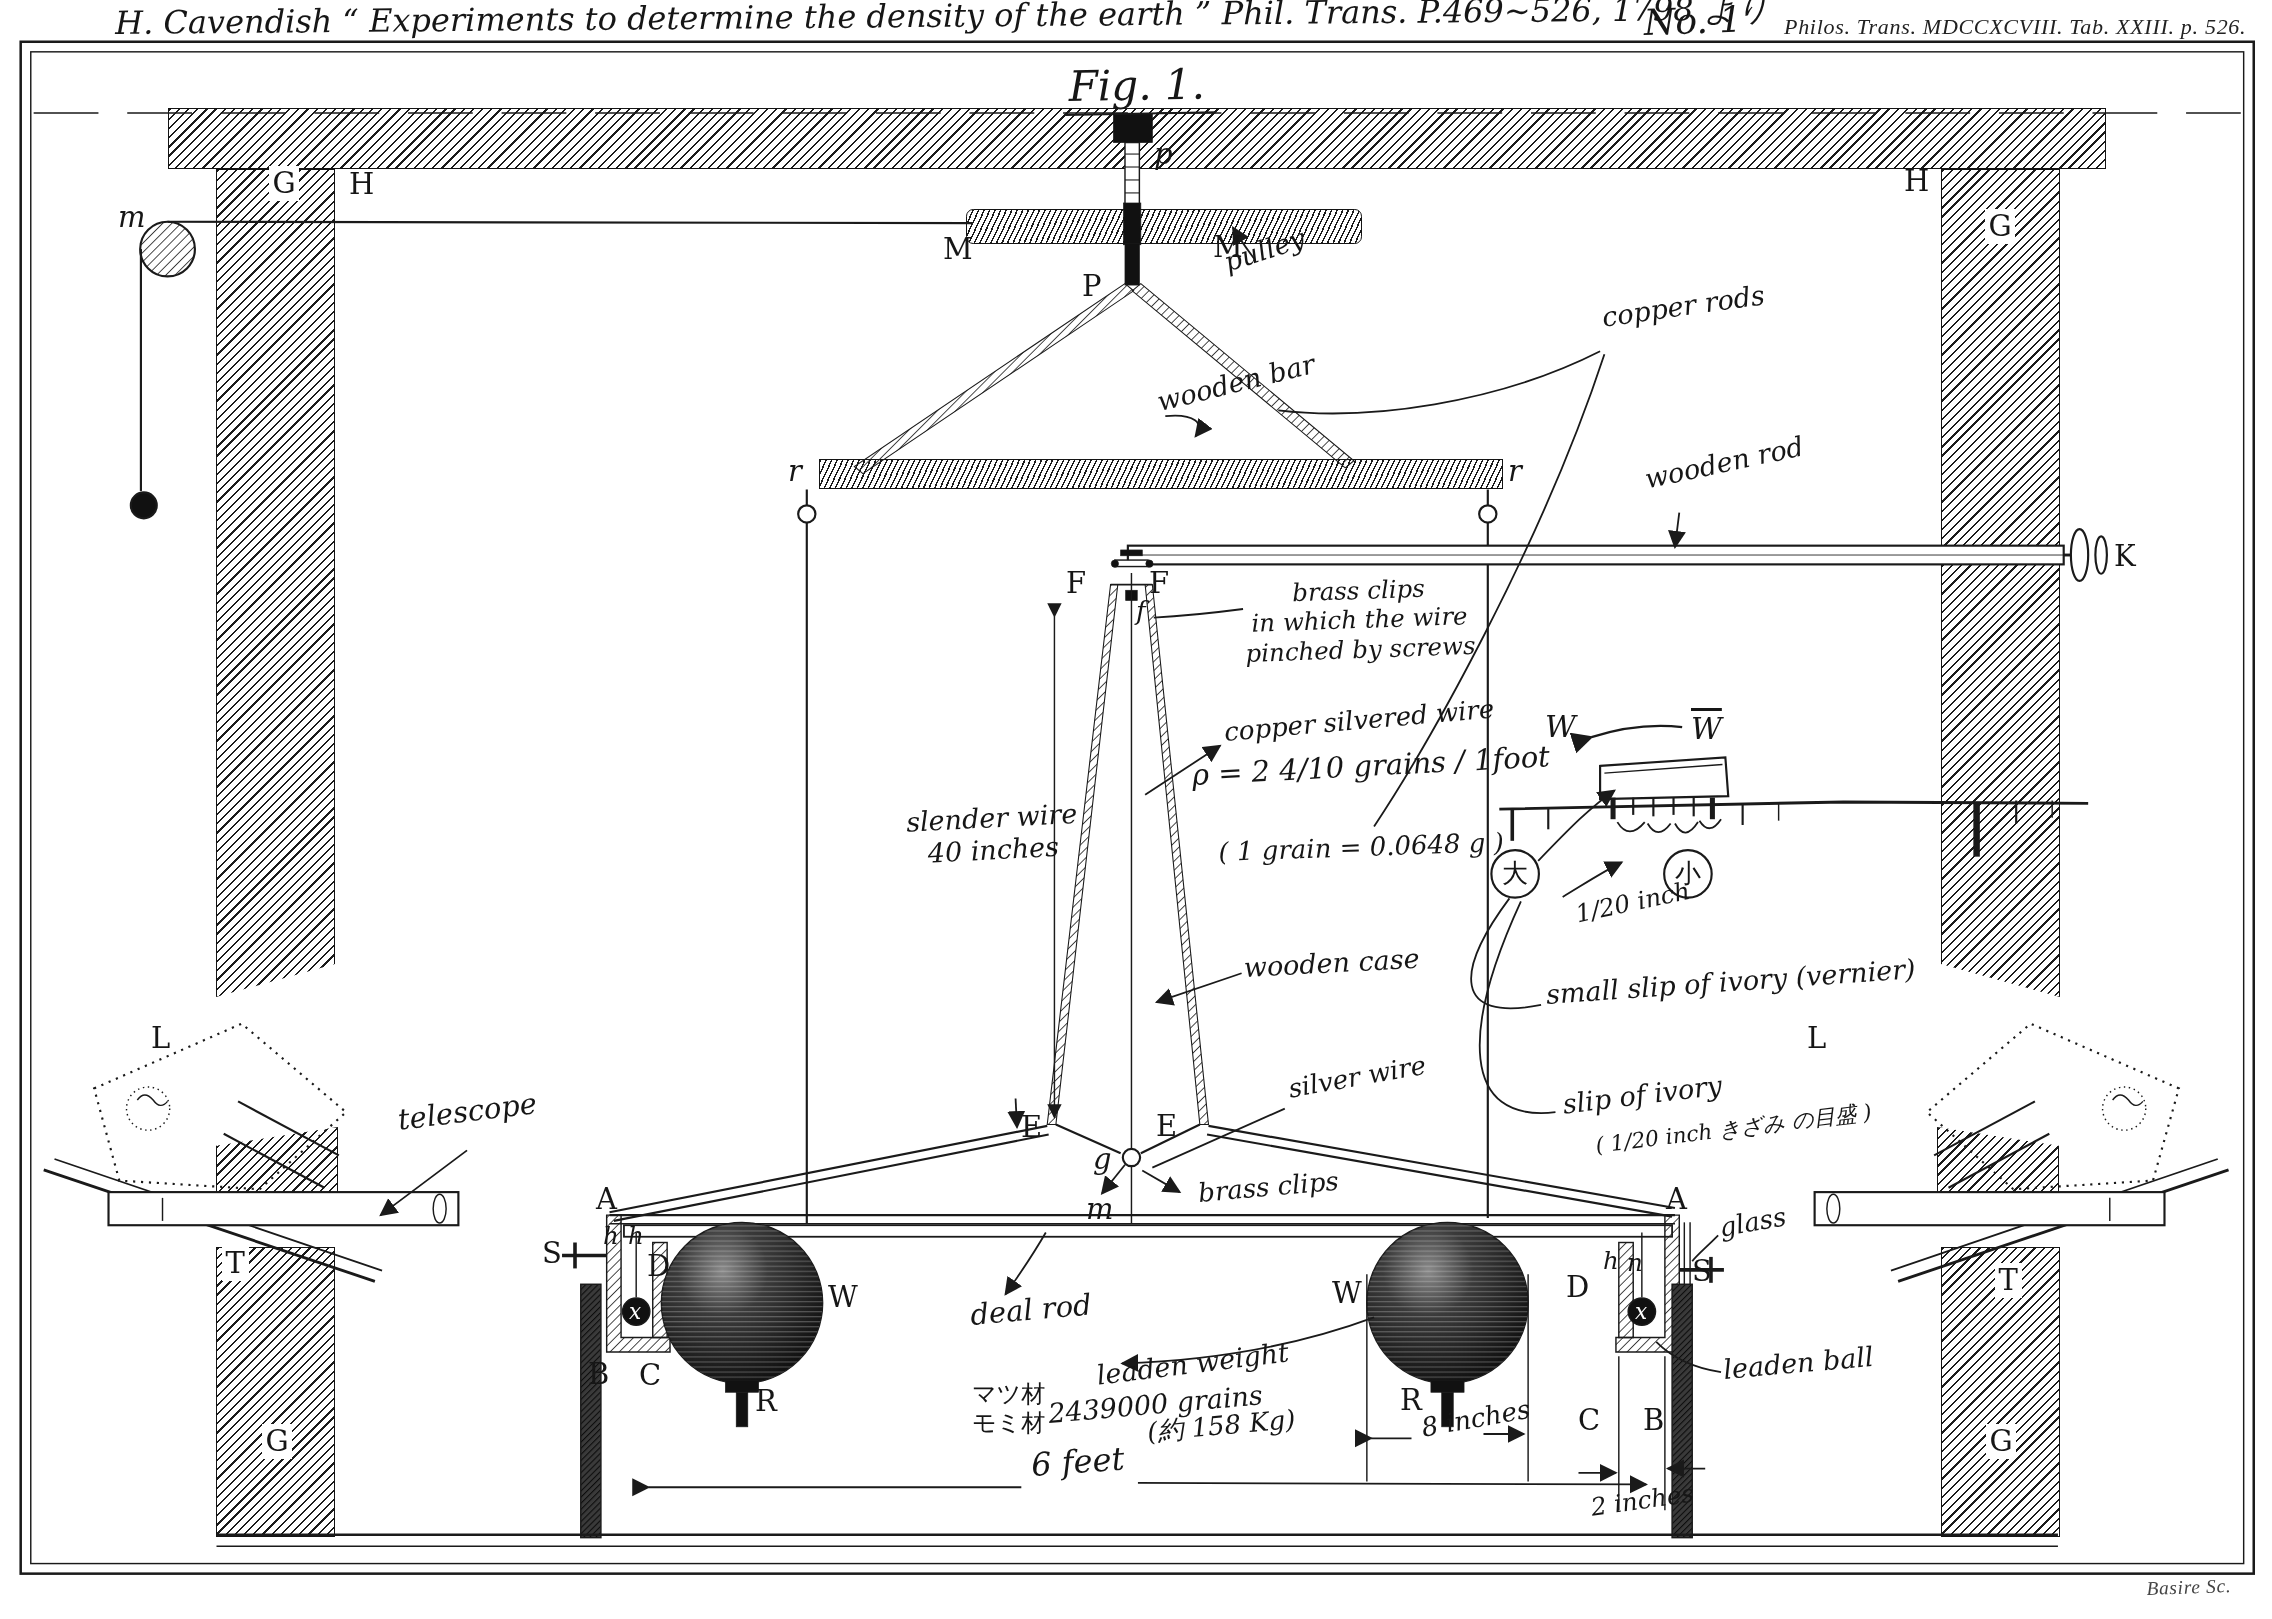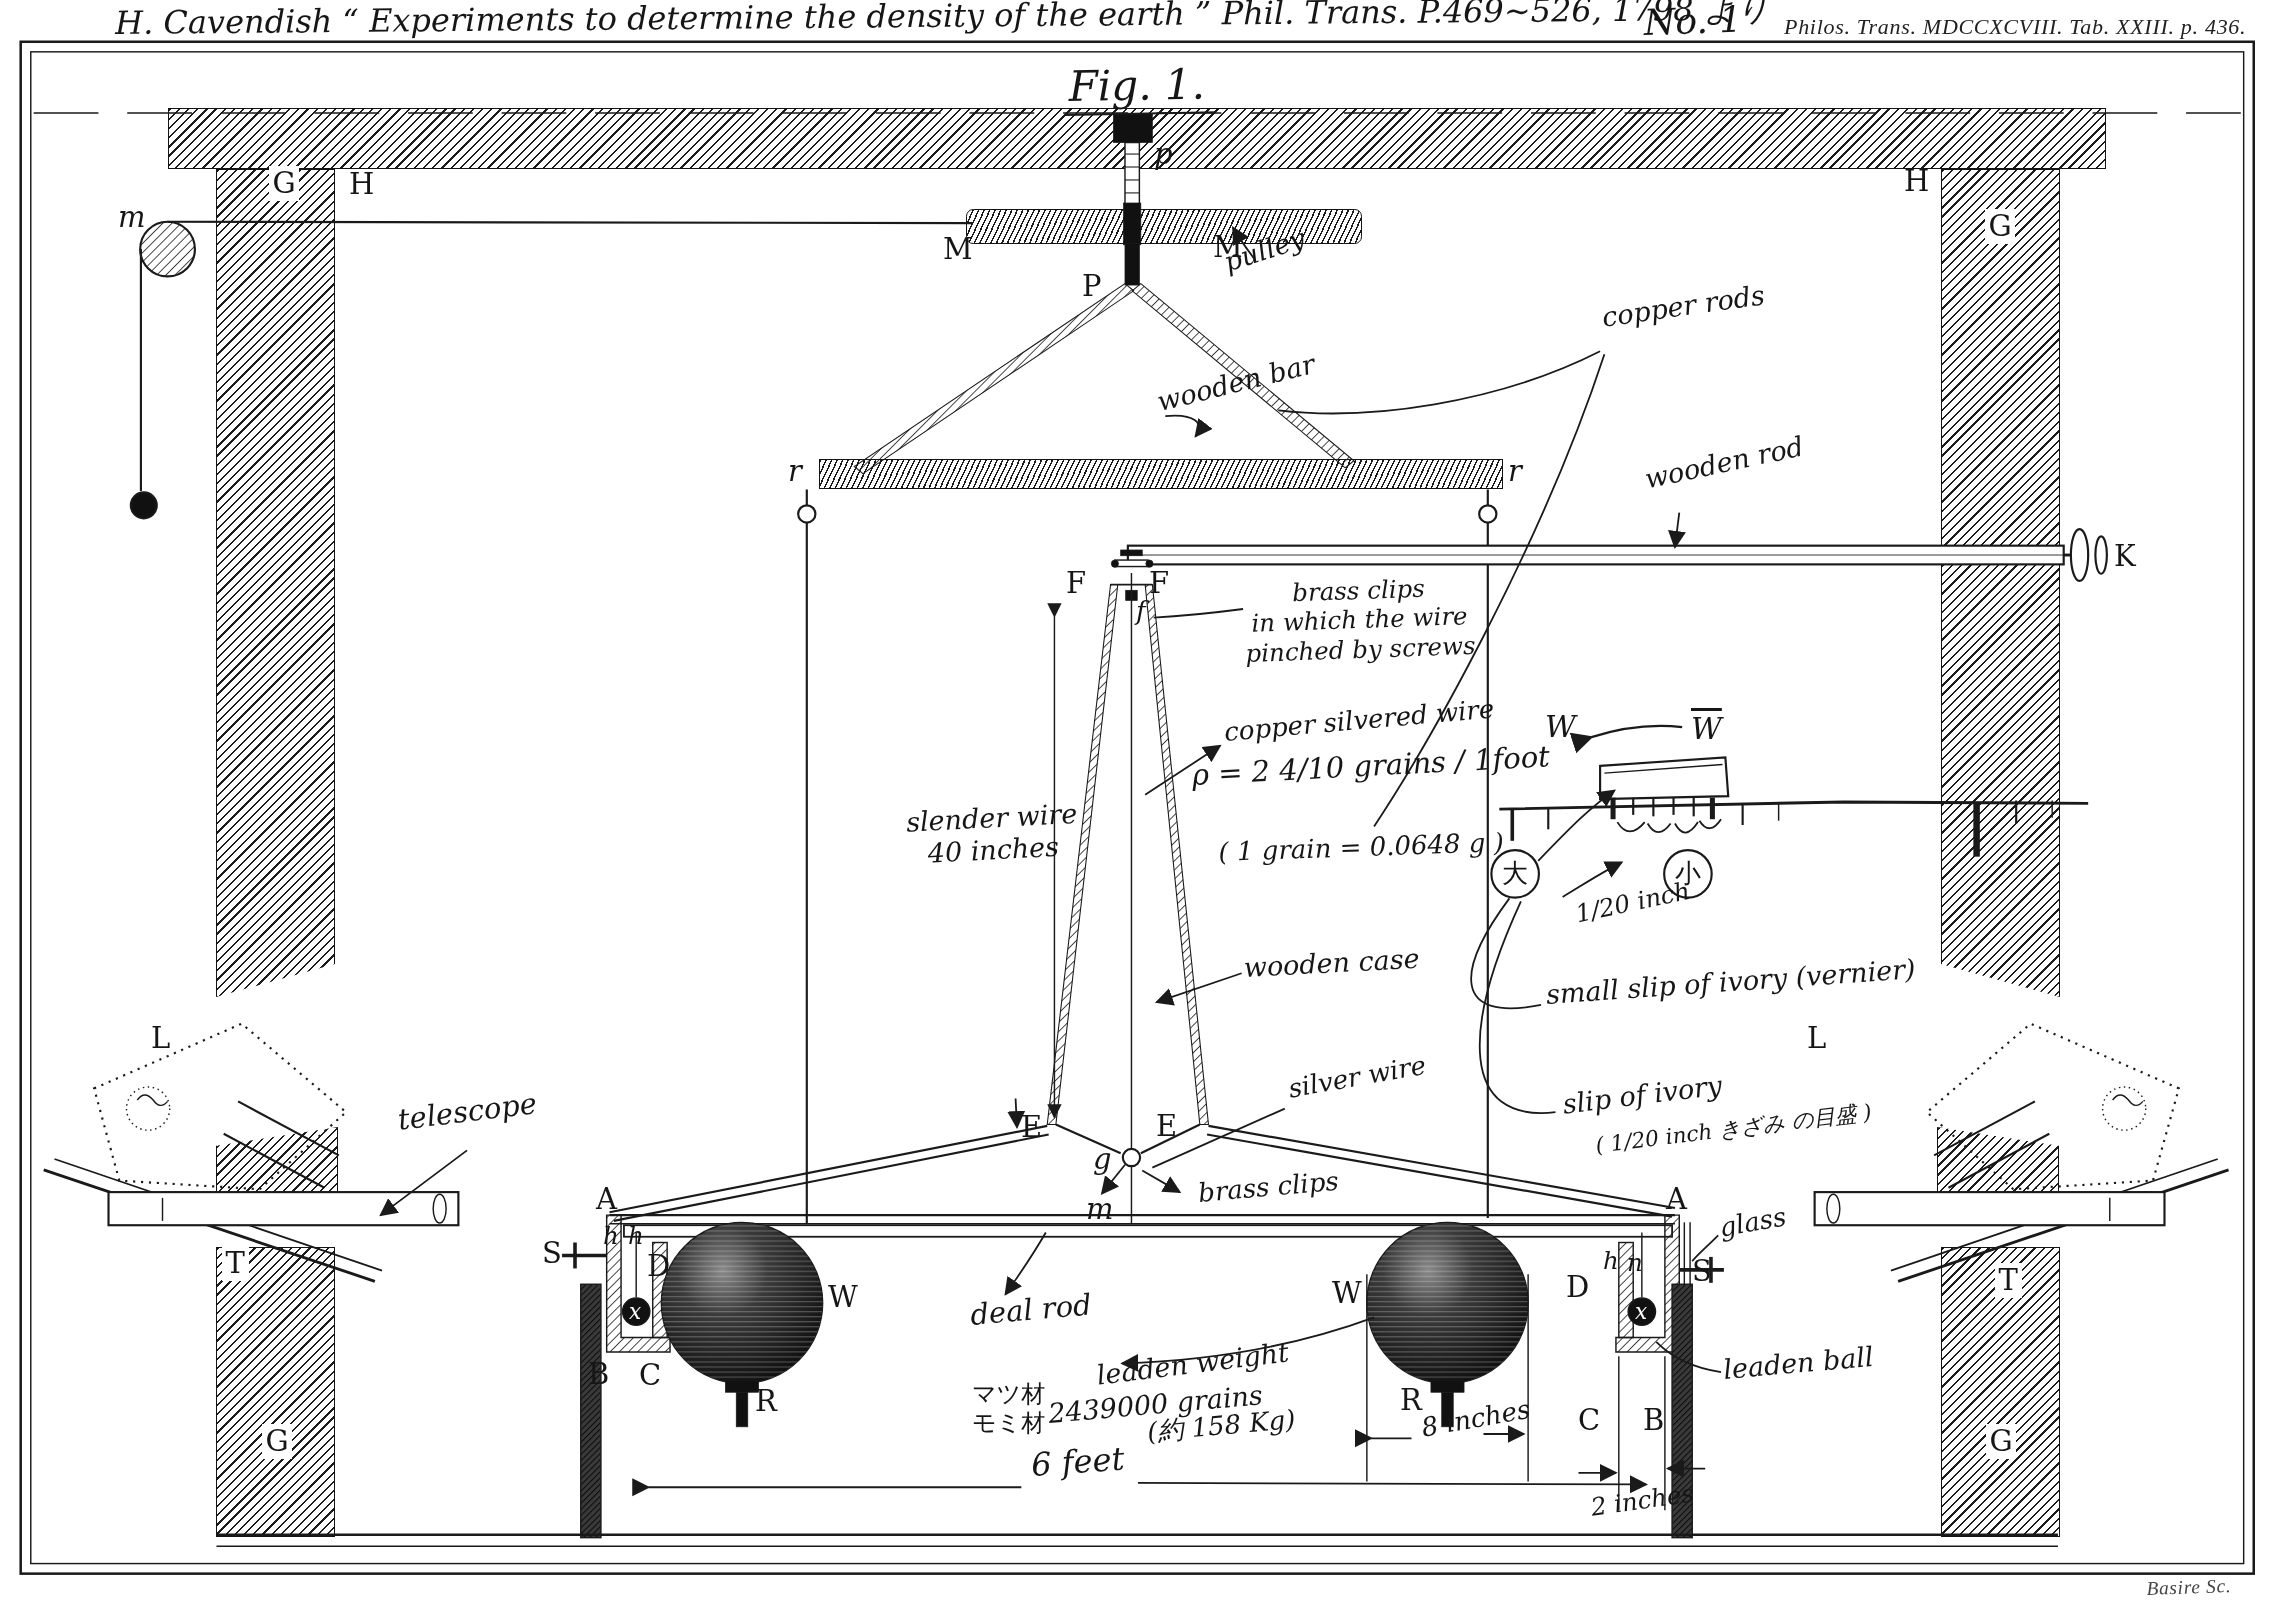--- a/index.html
+++ b/index.html
@@ -244,21 +244,21 @@
       <path d="M648,1598 L528,1688" marker-end="url(#ah)"></path>
       <path d="M1452,1712 C1430,1750 1410,1778 1396,1798" marker-end="url(#ah)"></path>
       <path d="M1908,1830 C1800,1870 1680,1890 1558,1894" marker-end="url(#ah)"></path>
       <path d="M2386,1716 C2366,1736 2356,1744 2350,1752"></path>
       <path d="M2390,1906 C2350,1900 2320,1884 2300,1864"></path>
     </g>
   </svg>
 
   <span class="lbl hd" style="left:115px;top:4.3px;font-size:32px;transform:rotate(-0.5deg);white-space:nowrap;">H. Cavendish “ Experiments to determine the density of the earth ”  Phil. Trans. P.469~526, 1798 より</span>
   <span class="lbl hd" style="left:1643px;top:1.4px;font-size:36px;transform:rotate(-2deg);">No. 1</span>
-  <span class="lbl prt" style="left:1784px;top:14.4px;">Philos. Trans. MDCCXCVIII. Tab. XXIII. p. 436.</span>
+  <span class="lbl prt" style="left:1784px;top:14.4px;">Philos. Trans. MDCCXCVIII. Tab. XXIII. p. 526.</span>
   <span class="lbl" style="left:1064px;top:62px;font-size:42px;font-style:italic;border-bottom:2.2px solid #1a1a1a;padding:0 10px 1.4px 4.3px;transform:rotate(-1deg);">Fig. 1.</span>
   <span class="lbl prt" style="left:2146px;top:1577px;font-size:19.4px;color:#444;transform:rotate(-2deg);">Basire Sc.</span>
 
   <span class="lbl sf halo" style="left:269px;top:166px;">G</span>
   <span class="lbl sf" style="left:349px;top:167px;">H</span>
   <span class="lbl sf" style="left:1904px;top:164px;">H</span>
   <span class="lbl sf halo" style="left:1985px;top:209px;">G</span>
   <span class="lbl sf halo" style="left:262px;top:1424px;">G</span>
   <span class="lbl sf halo" style="left:1986px;top:1424px;">G</span>
   <span class="lbl sf halo" style="left:222px;top:1246px;">T</span>

